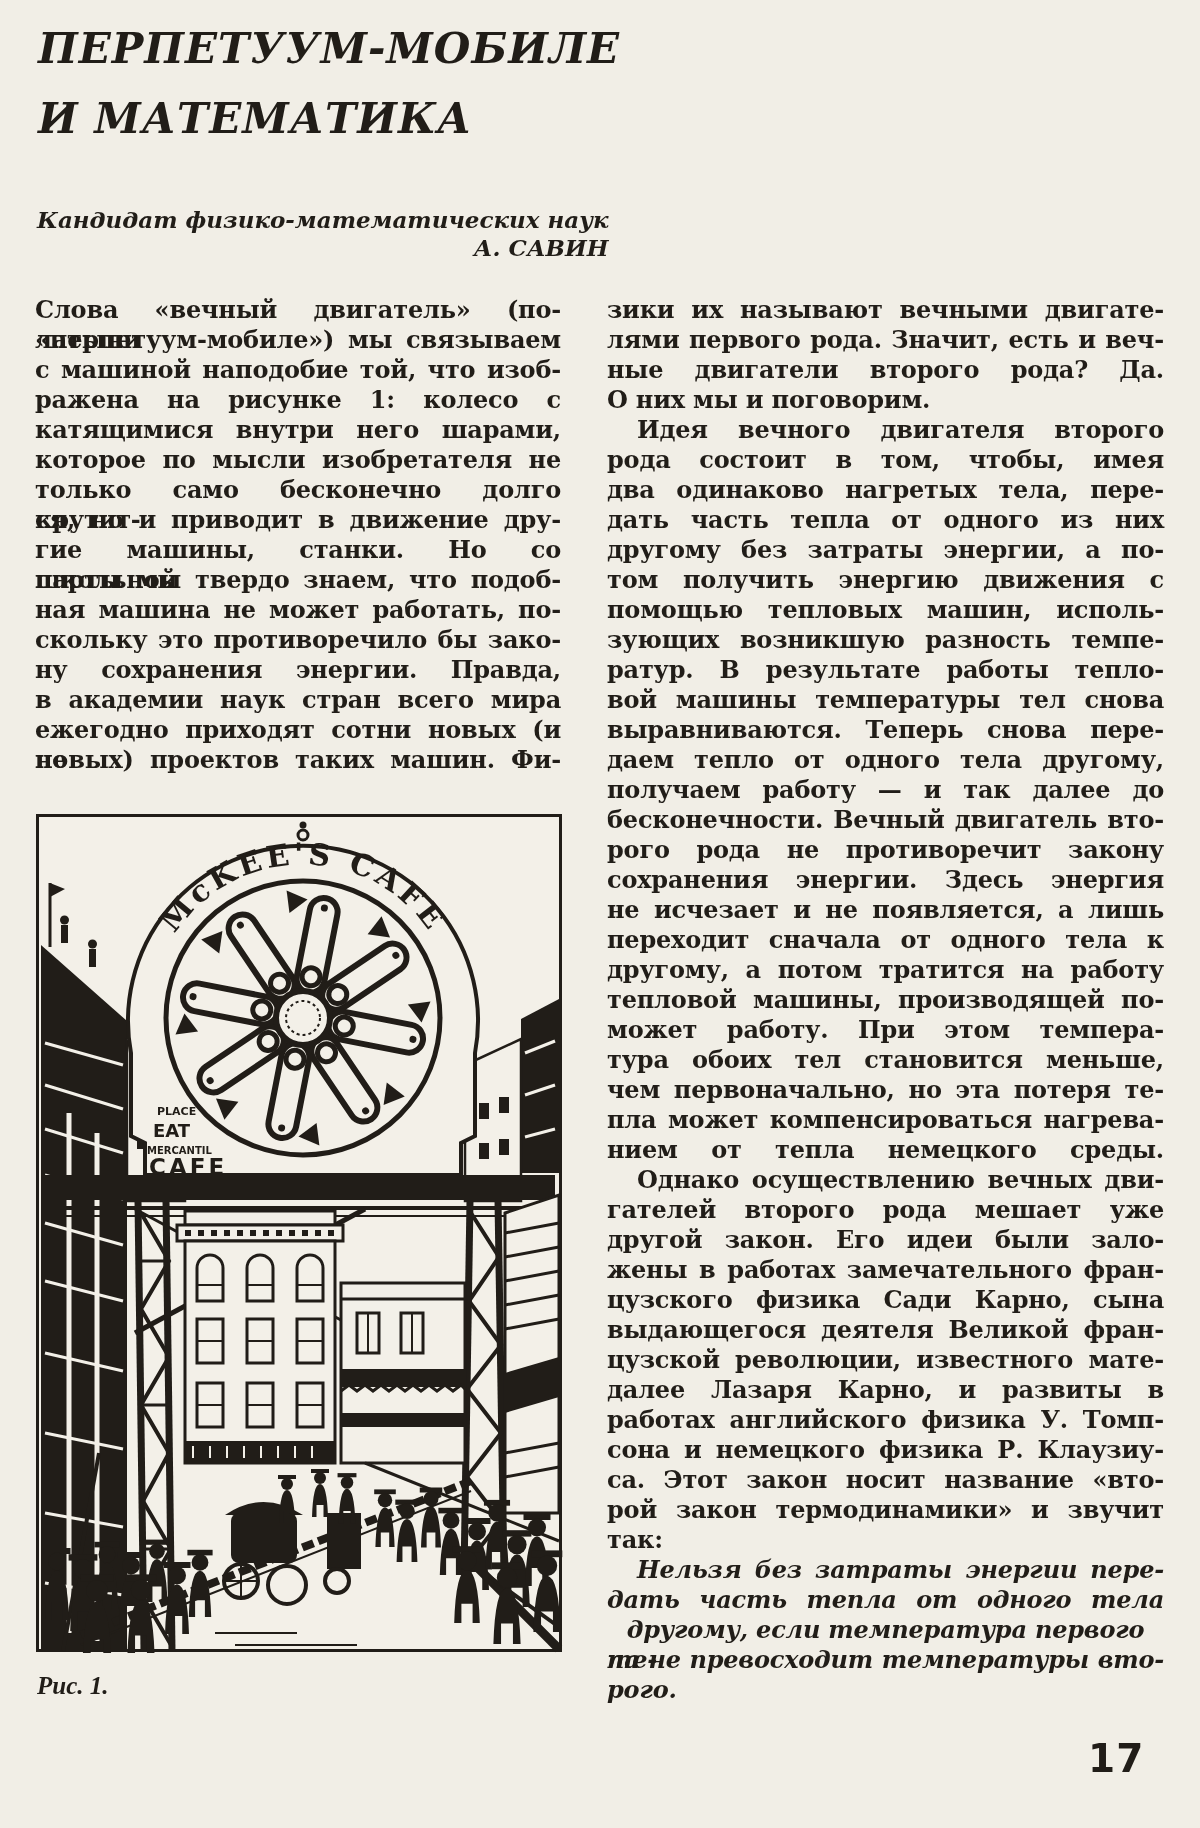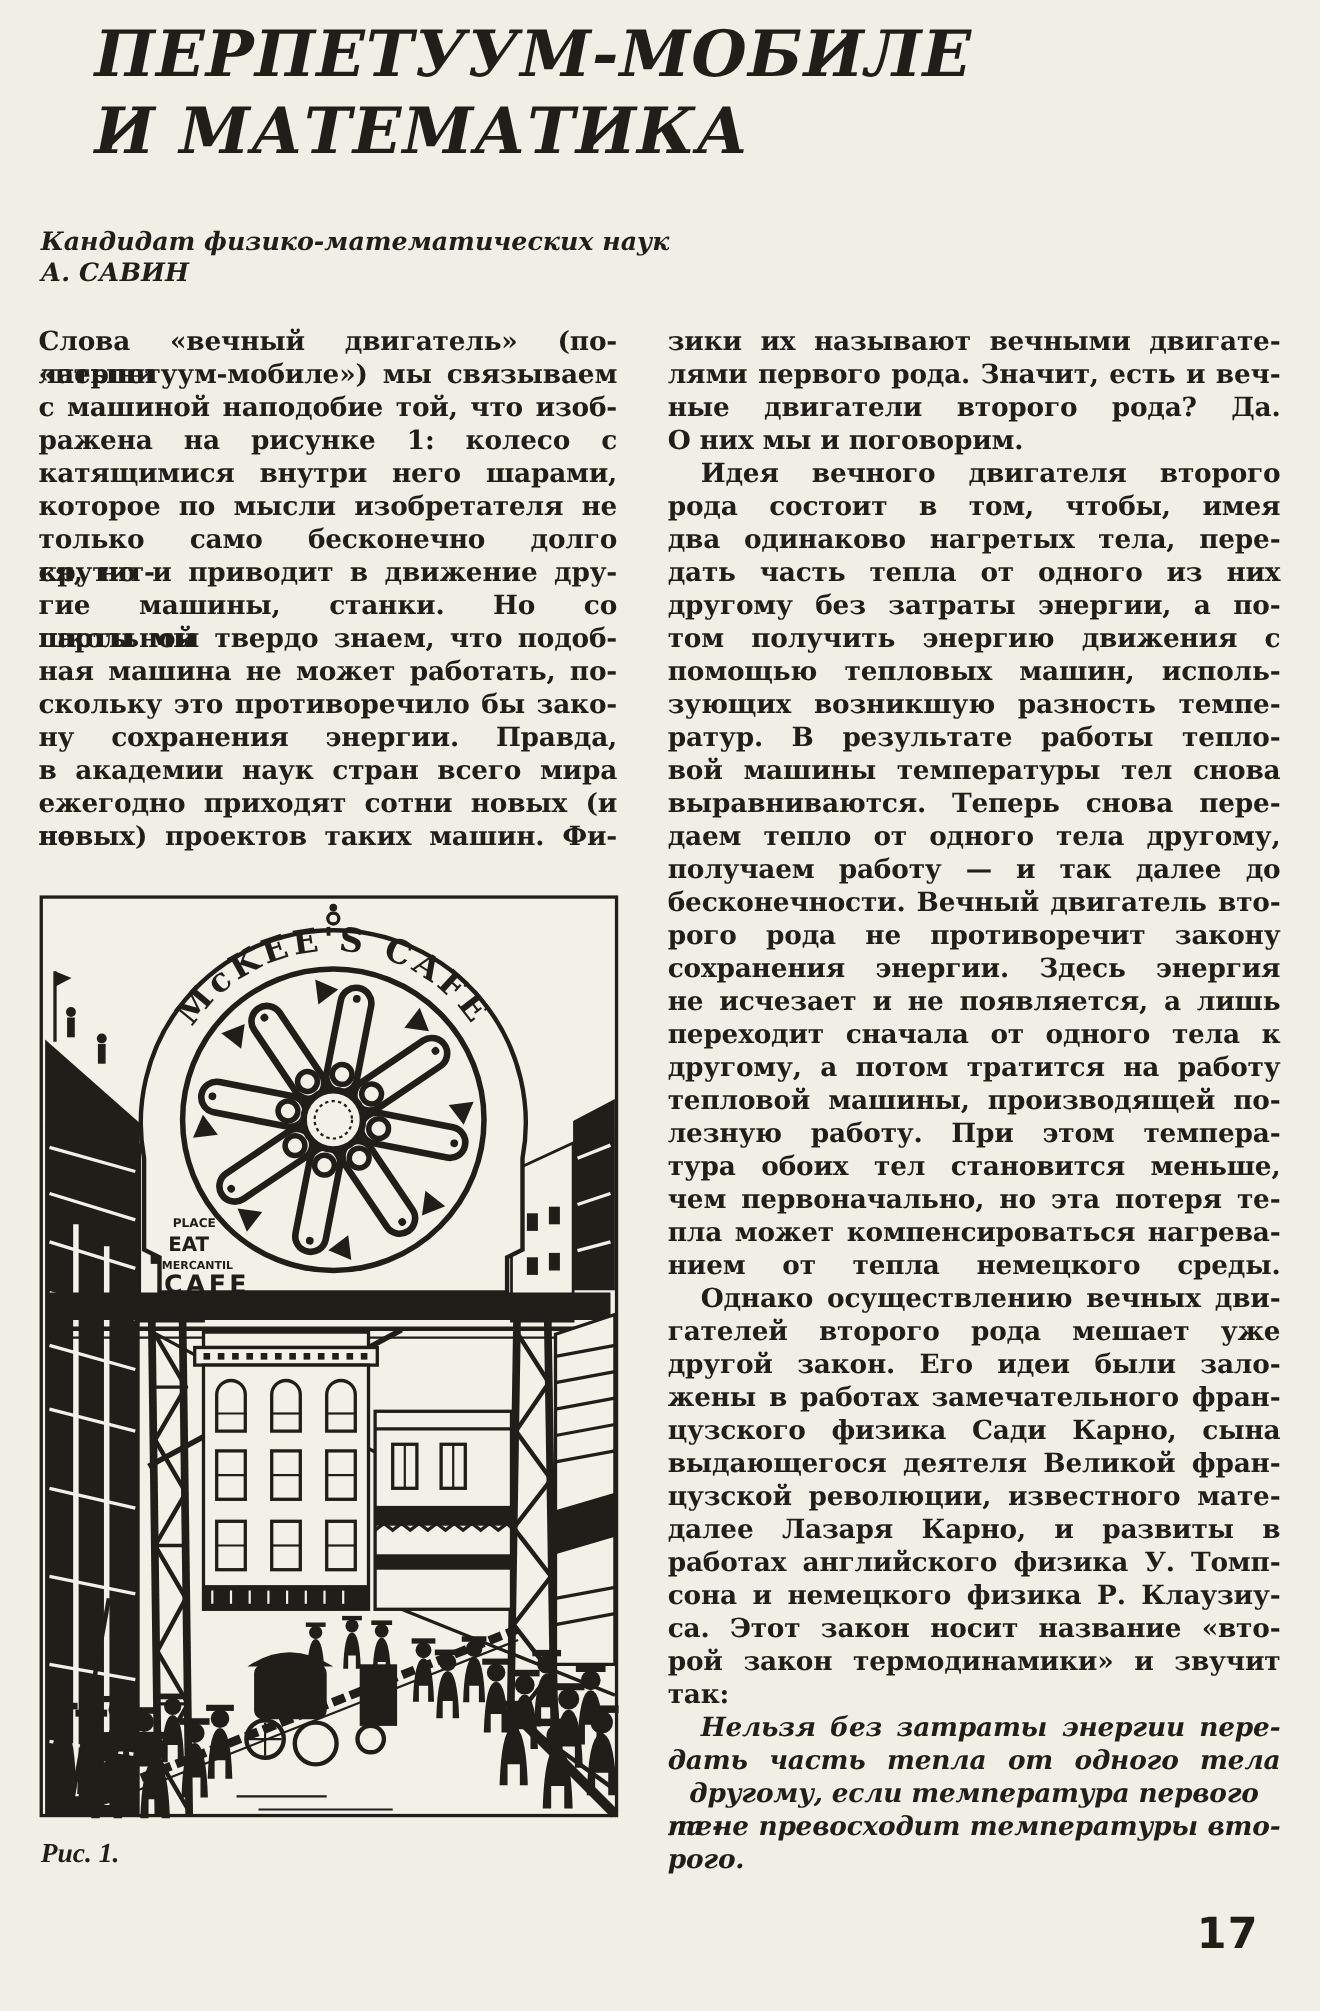--- a/index.html
+++ b/index.html
@@ -7,26 +7,26 @@
     width:1200px;height:1828px;
     background:#e8e5de;
     font-family:"DejaVu Serif",serif;
   }
   .page{
     position:relative;width:1200px;height:1828px;
     background:#f1eee6;color:#211d18;overflow:hidden;
   }
   .title{
     position:absolute;left:38px;top:14px;
-    font-size:58px;line-height:70px;font-weight:bold;font-style:italic;
-    letter-spacing:1px;white-space:nowrap;margin-left:48px;
+    font-size:42px;line-height:70px;font-weight:bold;font-style:italic;
+    letter-spacing:1px;white-space:nowrap;
   }
   .author{
     position:absolute;left:37px;top:206px;
-    font-size:23px;line-height:28px;font-weight:bold;font-style:italic;
+    font-size:23px;line-height:28px;font-weight:bold;font-style:italic;text-align:right;
   }
   .col{position:absolute;top:295px;}
   .col-left{left:35px;width:526px;}
   .col-right{left:607px;width:557px;}
   .line{
     font-size:24px;line-height:30px;height:30px;
     font-weight:bold;letter-spacing:-0.2px;
     text-align:justify;text-align-last:justify;
   }
   .line.nj{text-align:left;text-align-last:left;}
@@ -97,21 +97,21 @@
       <div class="line">выравниваются. Теперь снова пере-</div>
       <div class="line">даем тепло от одного тела другому,</div>
       <div class="line">получаем работу — и так далее до</div>
       <div class="line">бесконечности. Вечный двигатель вто-</div>
       <div class="line">рого рода не противоречит закону</div>
       <div class="line">сохранения энергии. Здесь энергия</div>
       <div class="line">не исчезает и не появляется, а лишь</div>
       <div class="line">переходит сначала от одного тела к</div>
       <div class="line">другому, а потом тратится на работу</div>
       <div class="line">тепловой машины, производящей по-</div>
-      <div class="line">лезную работу. При этом темпера-</div>
+      <div class="line">может работу. При этом темпера-</div>
       <div class="line">тура обоих тел становится меньше,</div>
       <div class="line">чем первоначально, но эта потеря те-</div>
       <div class="line">пла может компенсироваться нагрева-</div>
       <div class="line">нием от тепла немецкого среды.</div>
       <div class="line ind">Однако осуществлению вечных дви-</div>
       <div class="line">гателей второго рода мешает уже</div>
       <div class="line">другой закон. Его идеи были зало-</div>
       <div class="line">жены в работах замечательного фран-</div>
       <div class="line">цузского физика Сади Карно, сына</div>
       <div class="line">выдающегося деятеля Великой фран-</div>

